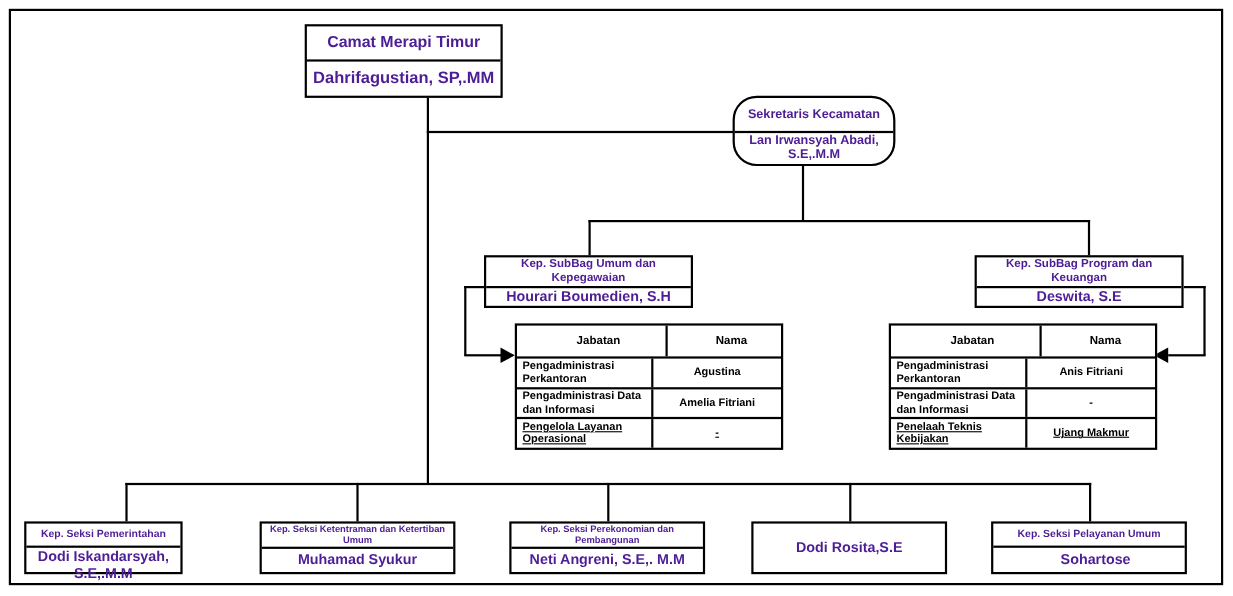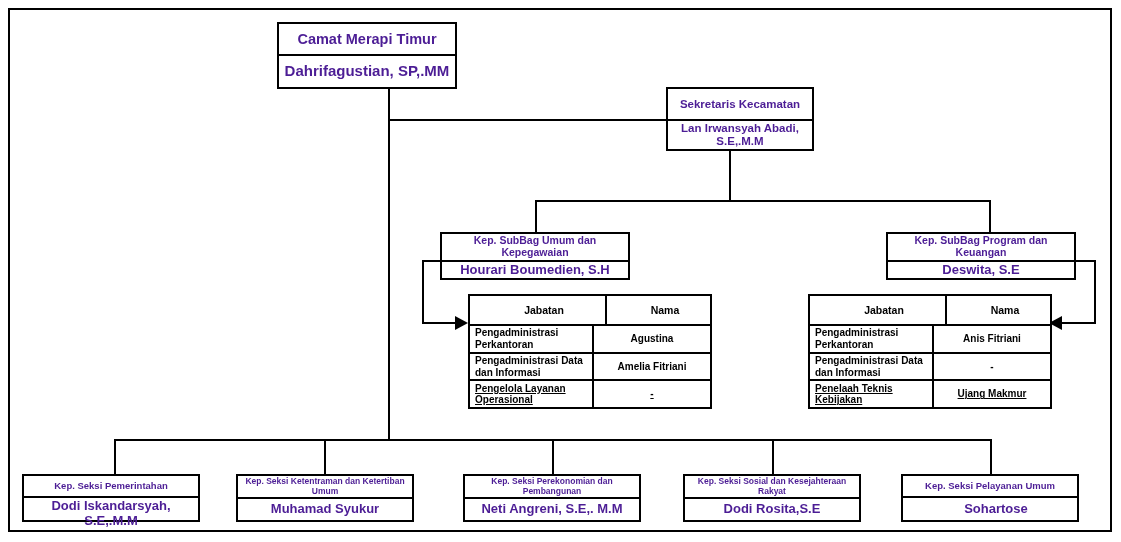--- a/index.html
+++ b/index.html
@@ -161,21 +161,21 @@
   <div class="ln v" style="left:324px; top:439px; height:36px;"></div>
   <div class="ln v" style="left:552px; top:439px; height:36px;"></div>
   <div class="ln v" style="left:772px; top:439px; height:36px;"></div>
   <div class="ln v" style="left:990px; top:439px; height:36px;"></div>
 
   <div class="node lvl-camat" style="left:277px; top:22px; width:180px; height:67px;">
     <div class="title" style="flex:0 0 32px;">Camat Merapi Timur</div>
     <div class="person" style="flex:1 1 auto;">Dahrifagustian, SP,.MM</div>
   </div>
 
-  <div class="node lvl-sek" style="left:666px; top:87px; width:148px; height:64px;">
+  <div class="node lvl-sek" style="left:666px; top:87px; width:148px; height:64px;border-radius:22px;">
     <div class="title" style="flex:0 0 32px;">Sekretaris Kecamatan</div>
     <div class="person" style="flex:1 1 auto;">Lan Irwansyah Abadi, S.E,.M.M</div>
   </div>
 
   <div class="node lvl-sub" style="left:440px; top:232px; width:190px; height:48px;">
     <div class="title" style="flex:0 0 22px;">Kep. SubBag Umum dan Kepegawaian</div>
     <div class="person" style="flex:1 1 auto;">Hourari Boumedien, S.H</div>
   </div>
 
   <div class="node lvl-sub" style="left:886px; top:232px; width:190px; height:48px;">
@@ -214,37 +214,36 @@
     <div class="trow">
       <div class="cell c-job">Pengadministrasi  Data dan Informasi</div>
       <div class="cell c-name">-</div>
     </div>
     <div class="trow">
       <div class="cell c-job">Penelaah Teknis Kebijakan</div>
       <div class="cell c-name">Ujang Makmur</div>
     </div>
   </div>
 
-  <div class="node lvl-seksi" style="left:22px; top:474px; width:178px; height:48px;">
+  <div class="node lvl-seksi" style="left:22px; top:474px; width:144px; height:48px;">
     <div class="title" style="flex:0 0 22px;">Kep.  Seksi Pemerintahan</div>
     <div class="person" style="flex:1 1 auto;">Dodi Iskandarsyah, S.E,.M.M</div>
   </div>
 
   <div class="node lvl-seksi small-title" style="left:236px; top:474px; width:178px; height:48px;">
     <div class="title" style="flex:0 0 22px;">Kep.  Seksi Ketentraman dan Ketertiban Umum</div>
     <div class="person" style="flex:1 1 auto;">Muhamad Syukur</div>
   </div>
 
   <div class="node lvl-seksi small-title" style="left:463px; top:474px; width:178px; height:48px;">
     <div class="title" style="flex:0 0 22px;">Kep.  Seksi Perekonomian dan Pembangunan</div>
     <div class="person" style="flex:1 1 auto;">Neti Angreni, S.E,. M.M</div>
   </div>
 
   <div class="node lvl-seksi small-title" style="left:683px; top:474px; width:178px; height:48px;">
-    <div class="title" style="flex:0 0 22px;">Kep.  Seksi  Sosial dan Kesejahteraan Rakyat</div>
     <div class="person" style="flex:1 1 auto;">Dodi Rosita,S.E</div>
   </div>
 
   <div class="node lvl-seksi" style="left:901px; top:474px; width:178px; height:48px;">
     <div class="title" style="flex:0 0 22px;">Kep.  Seksi Pelayanan Umum</div>
     <div class="person" style="flex:1 1 auto;padding-left:16px;">Sohartose</div>
   </div>
 
 </div>
 

